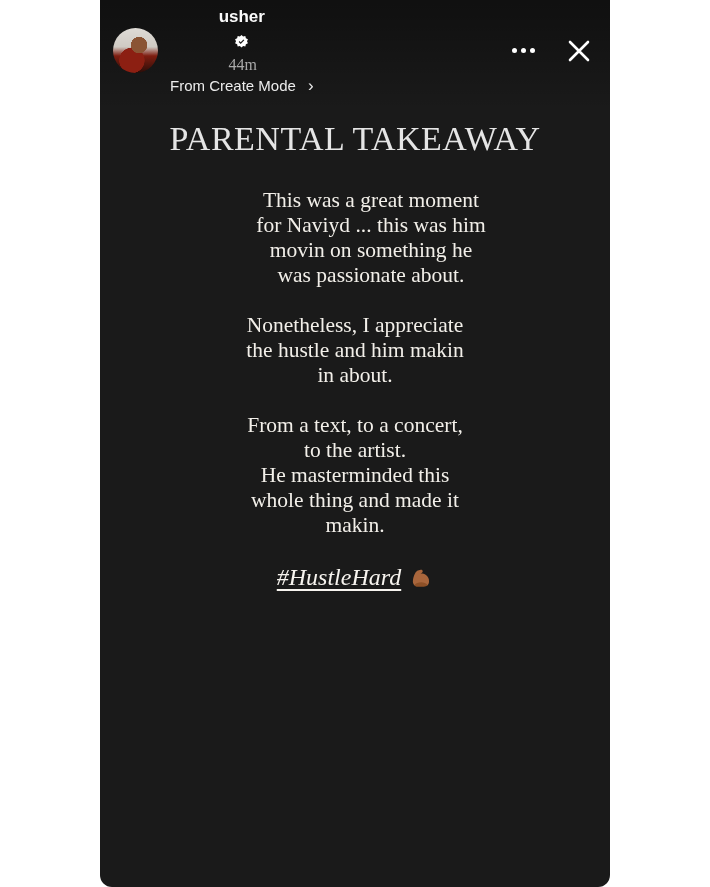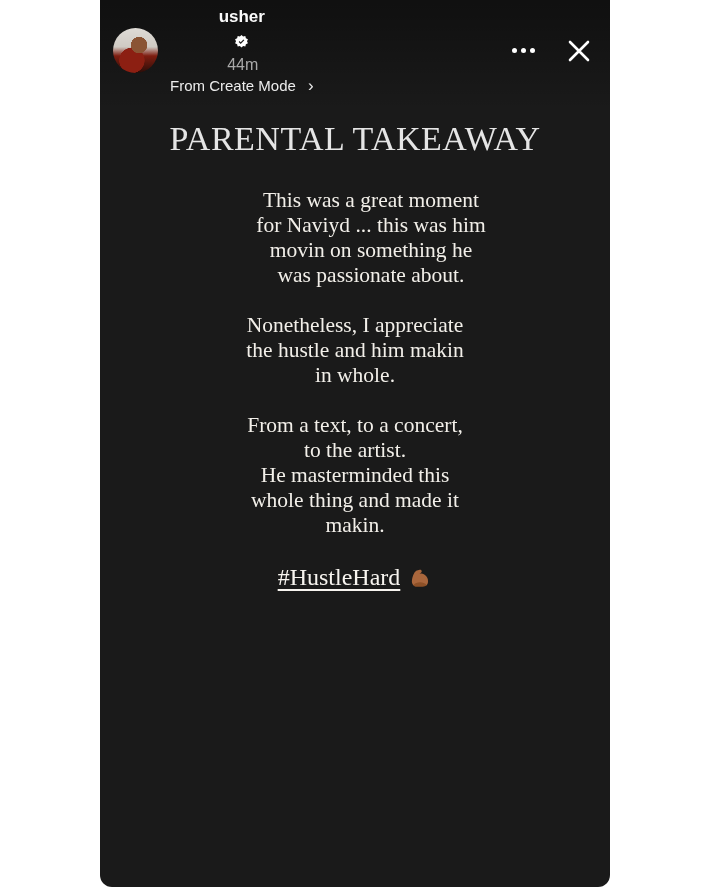--- a/index.html
+++ b/index.html
@@ -36,21 +36,21 @@
     background:
       radial-gradient(circle at 58% 38%, #8a5434 0 21%, rgba(0,0,0,0) 22%),
       radial-gradient(circle at 42% 72%, #8c1f12 0 30%, rgba(0,0,0,0) 31%),
       linear-gradient(180deg, #dedbd6 0%, #cfcac3 42%, #7e1d10 62%, #2b0d08 100%);
     overflow: hidden;
   }
   .header-text { margin-left: 12px; line-height: 1.15; }
   .header-row1 { display: flex; align-items: center; gap: 7px; flex-direction: column; }
   .username { color: #fafafa; font-weight: 700; font-size: 17px; }
   .verified { display: inline-flex; width: 15px; height: 15px; }
-  .timestamp { color: #a9a9a9; font-size: 16px; font-weight: 400; margin-left: 2px; }
+  .timestamp { color: #a9a9a9; font-size: 16px; font-weight: 400; margin-left: 2px; font-family: Liberation Serif, serif; }
   .header-row2 {
     display: flex; align-items: center; gap: 12px;
     margin-top: 3px;
     color: #ececec; font-size: 15px; font-weight: 500;
   }
   .chevron { font-size: 17px; line-height: 12px; color: #ececec; }
   .header-actions {
     margin-left: auto;
     display: flex; align-items: center; gap: 25px;
   }
@@ -78,21 +78,21 @@
   .para {
     white-space: pre-line;
     font-size: 21.5px;
     line-height: 25px;
     margin-top: 25px;
     color: #f2efe9;
   }
   .para.first { margin-top: 30px; padding-left: 32px; }
   .hashtag-row {
     margin-top: 26px;
-    display: flex; align-items: center; justify-content: center; gap: 8px;
+    display: flex; align-items: center; justify-content: center; gap: 8px; font-style: italic;
   }
   .hashtag {
     font-size: 24px;
     color: #f7f4ef;
     text-decoration: underline;
     text-underline-offset: 4px;
     text-decoration-thickness: 1.5px;
     cursor: pointer;
   }
   .emoji { display: inline-flex; width: 24px; height: 24px; }
@@ -135,21 +135,21 @@
   </div>
 
   <div class="content">
     <div class="story-title">PARENTAL TAKEAWAY</div>
     <p class="para first">This was a great moment
 for Naviyd ... this was him
 movin on something he
 was passionate about.</p>
     <p class="para">Nonetheless, I appreciate
 the hustle and him makin
-in whole.</p>
+in about.</p>
     <p class="para">From a text, to a concert,
 to the artist.
 He masterminded this
 whole thing and made it
 makin.</p>
     <div class="hashtag-row">
       <span class="hashtag">#HustleHard</span>
       <span class="emoji">
         <svg viewBox="0 0 32 32" width="24" height="24">
           <path fill="#a9663c" d="M7.2 25.5c-1.6-1.2-2.4-3.6-1.9-6.8.5-3.4 1.6-6.9 3.1-9.3 1-1.6 2.2-2.9 3.6-3.3l3.6-1c1.5-.4 2.7.5 2.7 1.9 0 1.1-.6 2-1.6 2.4l-2.1.8c2.5-.4 5.6.2 8 1.9 2.7 1.9 4.2 4.9 4.1 8.2 0 2.1-.6 3.9-1.7 5.2z"></path>

